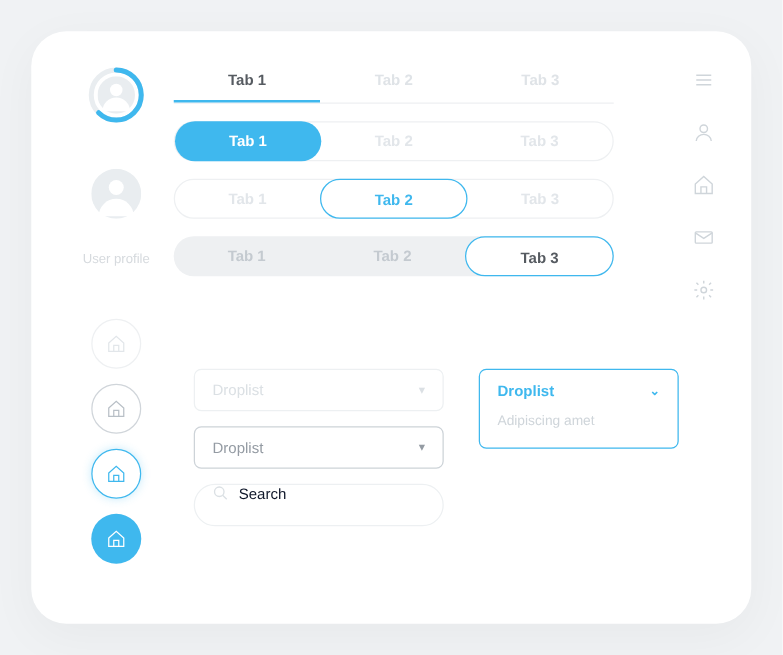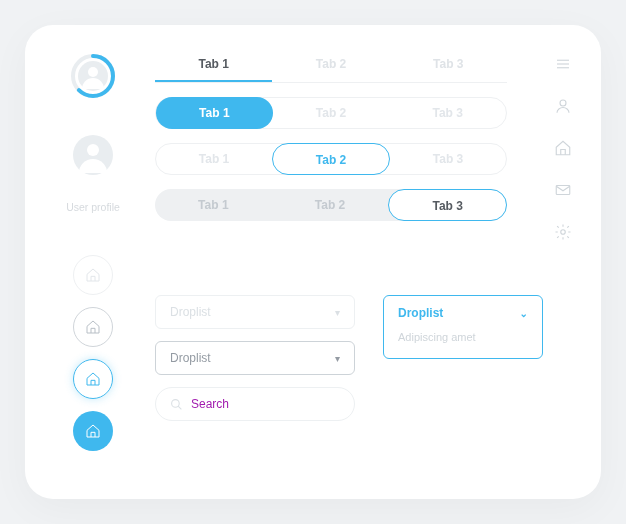--- a/index.html
+++ b/index.html
@@ -11,42 +11,42 @@
 .avatar-ring .inner{position:absolute;top:8px;left:8px;width:30px;height:30px}
 .avatar-gray{width:40px;height:40px;margin-top:14px}
 .avatar-gray svg{width:40px;height:40px}
 .profile-label{font-size:10.5px;color:#d6dade;margin-top:4px;text-align:center}
 .icon-circles{display:flex;flex-direction:column;gap:12px;margin-top:20px}
 .icon-circle{width:40px;height:40px;border-radius:50%;display:flex;align-items:center;justify-content:center}
 .ic-light{border:1.5px solid #eef0f2;color:#e2e6ea}
 .ic-outline{border:1.5px solid #d0d5da;color:#b8bfc6}
 .ic-blue-outline{border:1.5px solid #3fb8ee;color:#3fb8ee;box-shadow:0 0 8px rgba(63,184,238,0.3)}
 .ic-blue-fill{background:#3fb8ee;color:#fff}
-.mid-col{position:absolute;left:130px;top:28px;width:352px}
+.mid-col{position:absolute;left:114px;top:28px;width:352px}
 .tab-underline{display:flex;height:30px;border-bottom:1px solid #eef0f2}
 .tab-underline .tab{flex:1;text-align:center;font-size:12px;font-weight:600;padding-top:4px;cursor:pointer}
 .tab-underline .tab.active{color:#565b61;border-bottom:2px solid #3fb8ee}
 .tab-underline .tab.inactive{color:#dfe3e7}
 .pill-row{display:flex;height:32px;border-radius:16px;margin-top:14px;align-items:center}
 .pill-row .pill{flex:1;text-align:center;font-size:12px;font-weight:600;height:32px;line-height:32px;border-radius:16px;cursor:pointer}
 .pr1{border:1.5px solid #eef0f2}
 .pr1 .p-active{background:#3fb8ee;color:#fff}
 .pr1 .p-inactive{color:#e2e6ea}
 .pr2{border:1.5px solid #eef0f2}
 .pr2 .p-active{background:#fff;color:#3fb8ee;border:1.5px solid #3fb8ee}
 .pr2 .p-inactive{color:#e2e6ea}
 .pr3{background:#eef0f2}
 .pr3 .p-active{background:#fff;color:#565b61;border:1.5px solid #3fb8ee}
 .pr3 .p-inactive{color:#c4cad0}
 .drop-row{position:absolute;left:130px;top:270px;width:200px;display:flex;flex-direction:column;gap:12px}
 .droplist{height:34px;border-radius:6px;display:flex;align-items:center;padding:0 14px;font-size:12px;cursor:pointer}
 .dl1{border:1.5px solid #edf0f2;color:#dbe0e4}
 .dl2{border:1.5px solid #cdd3d8;color:#949ba3}
 .dl1 .chev,.dl2 .chev{margin-left:auto;font-size:10px}
-.search{height:34px;border-radius:17px;border:1.5px solid #edf0f2;display:flex;align-items:center;padding:0 14px;font-size:12px;color:#a21caf;gap:8px}
+.search{height:34px;border-radius:17px;border:1.5px solid #edf0f2;display:flex;align-items:flex-start;padding:0 14px;font-size:12px;color:#0f172a;gap:8px}
 .drop-open{position:absolute;left:358px;top:270px;width:160px;border:1.5px solid #3fb8ee;border-radius:6px;padding:10px 14px}
 .drop-open .hd{display:flex;align-items:center;font-size:12px;font-weight:600;color:#3fb8ee;padding-bottom:6px}
 .drop-open .hd .chev{margin-left:auto;font-size:10px}
 .drop-open .opt{font-size:11px;color:#cfd5da;padding:5px 0;cursor:pointer}
 .right-col{position:absolute;right:24px;top:30px;width:28px;display:flex;flex-direction:column;gap:24px;align-items:center;color:#cfd5da}
 .right-col svg{width:18px;height:18px;stroke:#cfd5da;stroke-width:1.5;fill:none}
 </style>
 </head>
 <body>
 

